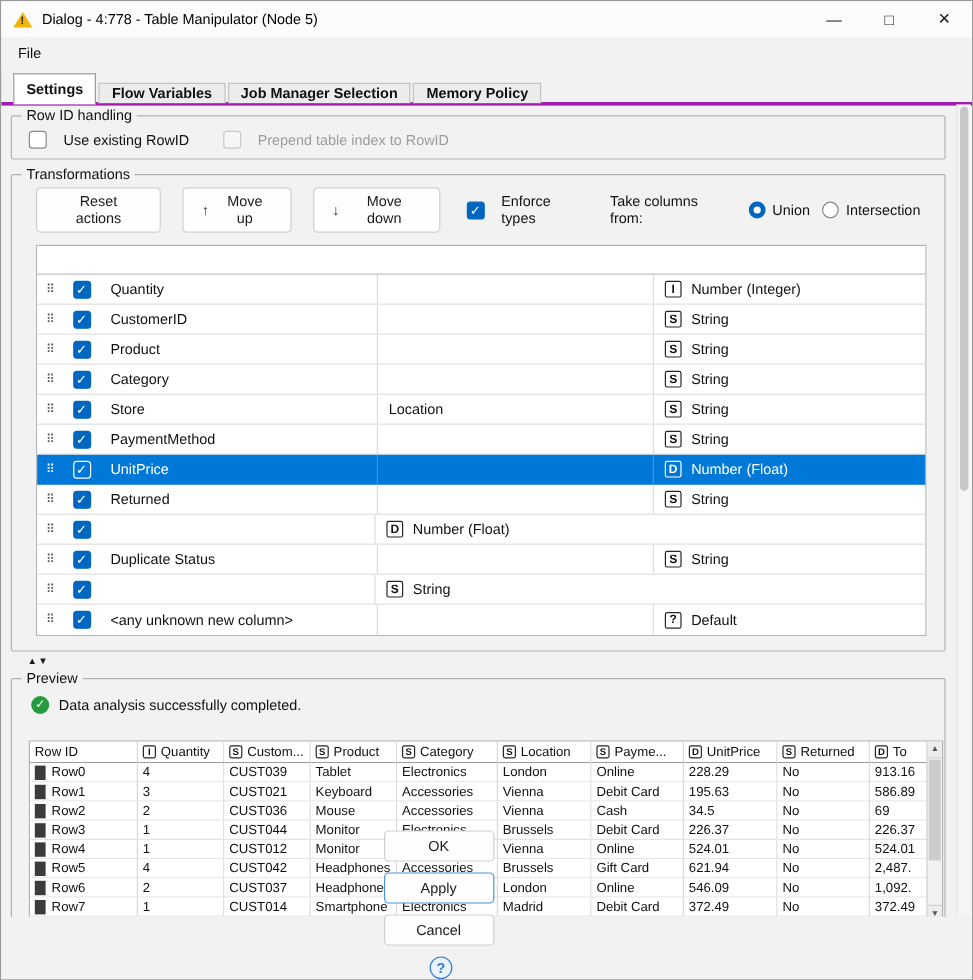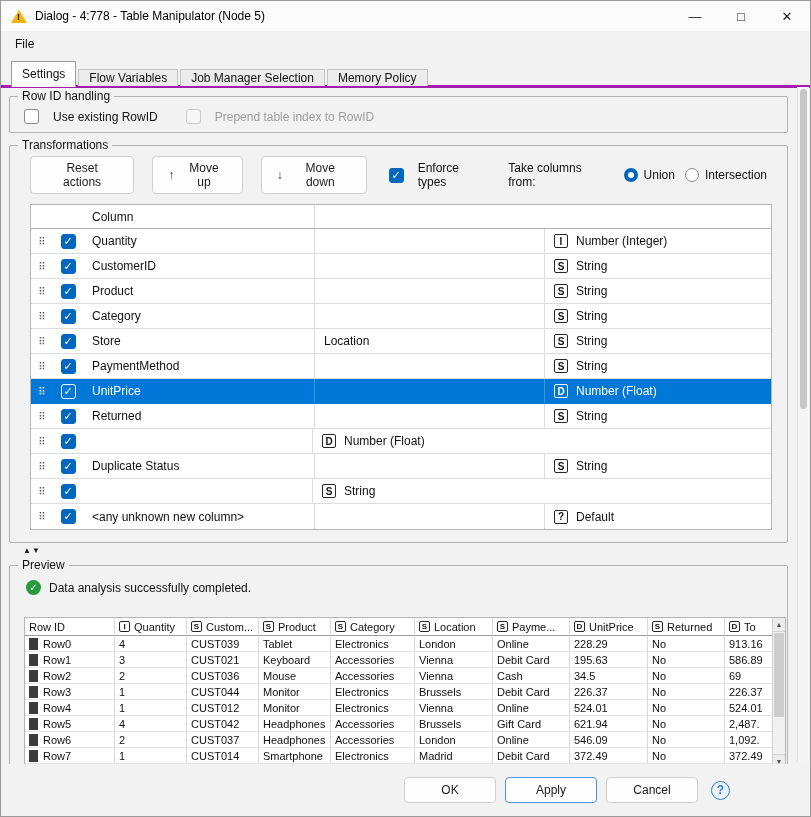--- a/index.html
+++ b/index.html
@@ -23,21 +23,21 @@
   .title-text { flex: 1; color: #000; }
   .win-controls { display: flex; height: 100%; }
   .win-btn { width: 46px; height: 100%; display: flex; align-items: center; justify-content: center; color: #222; font-size: 13px; }
 
   
   .menubar { height: 26px; display: flex; align-items: center; padding-left: 6px; background: #f2f2f2; }
   .menu-item { padding: 3px 8px; }
 
   
   .tabbar { display: flex; align-items: flex-end; margin: 4px 0 0 10px; position: relative; z-index: 2; }
-  .tab { padding: 1px 10px; border: 1px solid #c3c3c3; border-bottom: none; background: #ececec; margin-right: 2px; }
+  .tab { padding: 1px 10px; border: 1px solid #c3c3c3; border-bottom: none; background: #ececec; margin-right: 2px; font-weight: bold; }
   .tab.active { background: #fff; border-color: #9b9b9b; padding-top: 5px; padding-bottom: 6px; margin-bottom: -1px; }
 
   
   .content { position: absolute; left: 0; right: 0; top: 84px; bottom: 52px;
     border-top: 3px solid #a21caf; background: #f2f2f2; padding: 8px 22px 0 8px; }
 
   .groupbox { position: relative; border: 1px solid #b2b2b2; border-radius: 2px; background: #f2f2f2; }
   .groupbox > .legend { position: absolute; top: -8px; left: 8px; background: #f2f2f2; padding: 0 4px; }
 
   .gb-rowid { padding: 12px 14px 8px; }
@@ -109,21 +109,21 @@
   .pscroll .arr.bottom { position: absolute; bottom: 0; left: 0; right: 0; border-top: 1px solid #d5d5d5; border-bottom: none; }
   .pscroll .thumb { position: absolute; top: 15px; left: 1px; right: 1px; height: 84px; background: #cdcdcd; }
 
   .main-scroll { position: absolute; top: 86px; right: 1px; bottom: 54px; width: 12px;
     background: #f5f5f5; border-left: 1px solid #e3e3e3; z-index: 3; }
   .main-scroll .thumb { position: absolute; top: 2px; left: 2px; right: 2px; height: 320px;
     background: #c7c7c7; border-radius: 4px; }
 
   
   .footer { position: absolute; left: 0; right: 0; bottom: 0; height: 52px;
-    display: flex; align-items: center; justify-content: flex-end; gap: 9px; padding-right: 80px; background: #f2f2f2; }
+    display: flex; align-items: center; justify-content: flex-end; gap: 9px; padding-right: 80px; background: #f2f2f2; flex-direction: column; }
   .footer .btn { min-width: 92px; padding: 5px 0; }
   .footer .btn.accent { border-color: #4f93d8; }
   .help-circle { width: 19px; height: 19px; border-radius: 50%; border: 1.5px solid #2f7bd1;
     color: #2f7bd1; background: #eaf3fb; display: flex; align-items: center; justify-content: center;
     font-size: 12px; font-weight: bold; margin-left: 4px; flex: none; }
 </style>
 </head>
 <body>
 
 <div class="titlebar">
@@ -194,21 +194,20 @@
       <span class="radio-item" style="margin-left:-8px;">
         <span class="radio"></span>
         <span>Intersection</span>
       </span>
     </div>
 
     <div class="ttable">
       <div class="trow thead">
         <span class="tcell c-drag"></span>
         <span class="tcell c-check"></span>
-        <span class="tcell c-col">Column</span>
       </div>
       <div>
           <div class="trow">
             <span class="tcell c-drag">⠿</span>
             <span class="tcell c-check">
               <span class="cb on">✓</span>
             </span>
             <span class="tcell c-col">Quantity</span>
             <span class="tcell c-new"></span>
             <span class="tcell c-type">

